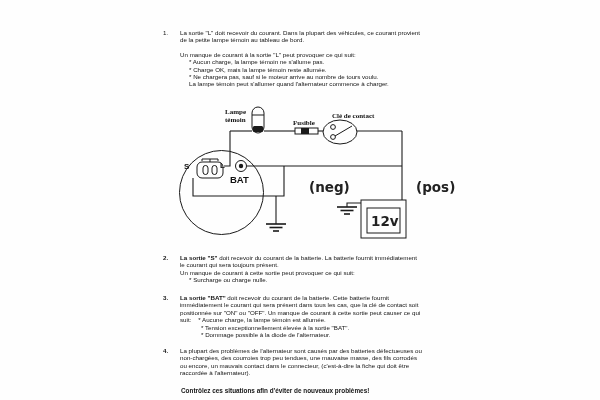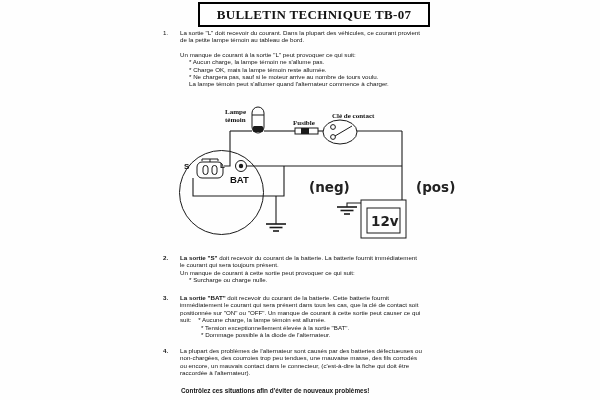--- a/index.html
+++ b/index.html
@@ -25,23 +25,20 @@
   .slabel{font-family:"Liberation Sans",sans-serif;font-weight:bold;font-size:8px;fill:#111;}
   .batlabel{font-family:"Liberation Sans",sans-serif;font-weight:bold;font-size:9.5px;fill:#111;}
   .serif7{font-family:"Liberation Serif",serif;font-weight:bold;font-size:7px;fill:#111;}
   .round{font-family:"DejaVu Sans",sans-serif;font-weight:bold;font-size:13.5px;fill:#222;}
 </style>
 </head>
 <body>
 
 <div id="page">
 
-  <div class="title-box">
-    <span>BULLETIN TECHNIQUE TB-07</span>
-  </div>
 
   <div class="para n1" style="top:29px">
     <span class="num">1.</span>
     <div class="plines">
         <div class="line i0">La sortie "L" doit recevoir du courant. Dans la plupart des véhicules, ce courant provient</div>
         <div class="line i0">de la petite lampe témoin au tableau de bord.</div>
         <div class="line i0 gap">Un manque de courant à la sortie "L" peut provoquer ce qui suit:</div>
         <div class="line i1">* Aucun charge, la lampe témoin ne s'allume pas.</div>
         <div class="line i1">* Charge OK, mais la lampe témoin reste allumée.</div>
         <div class="line i1">* Ne chargera pas, sauf si le moteur arrive au nombre de tours voulu.</div>

